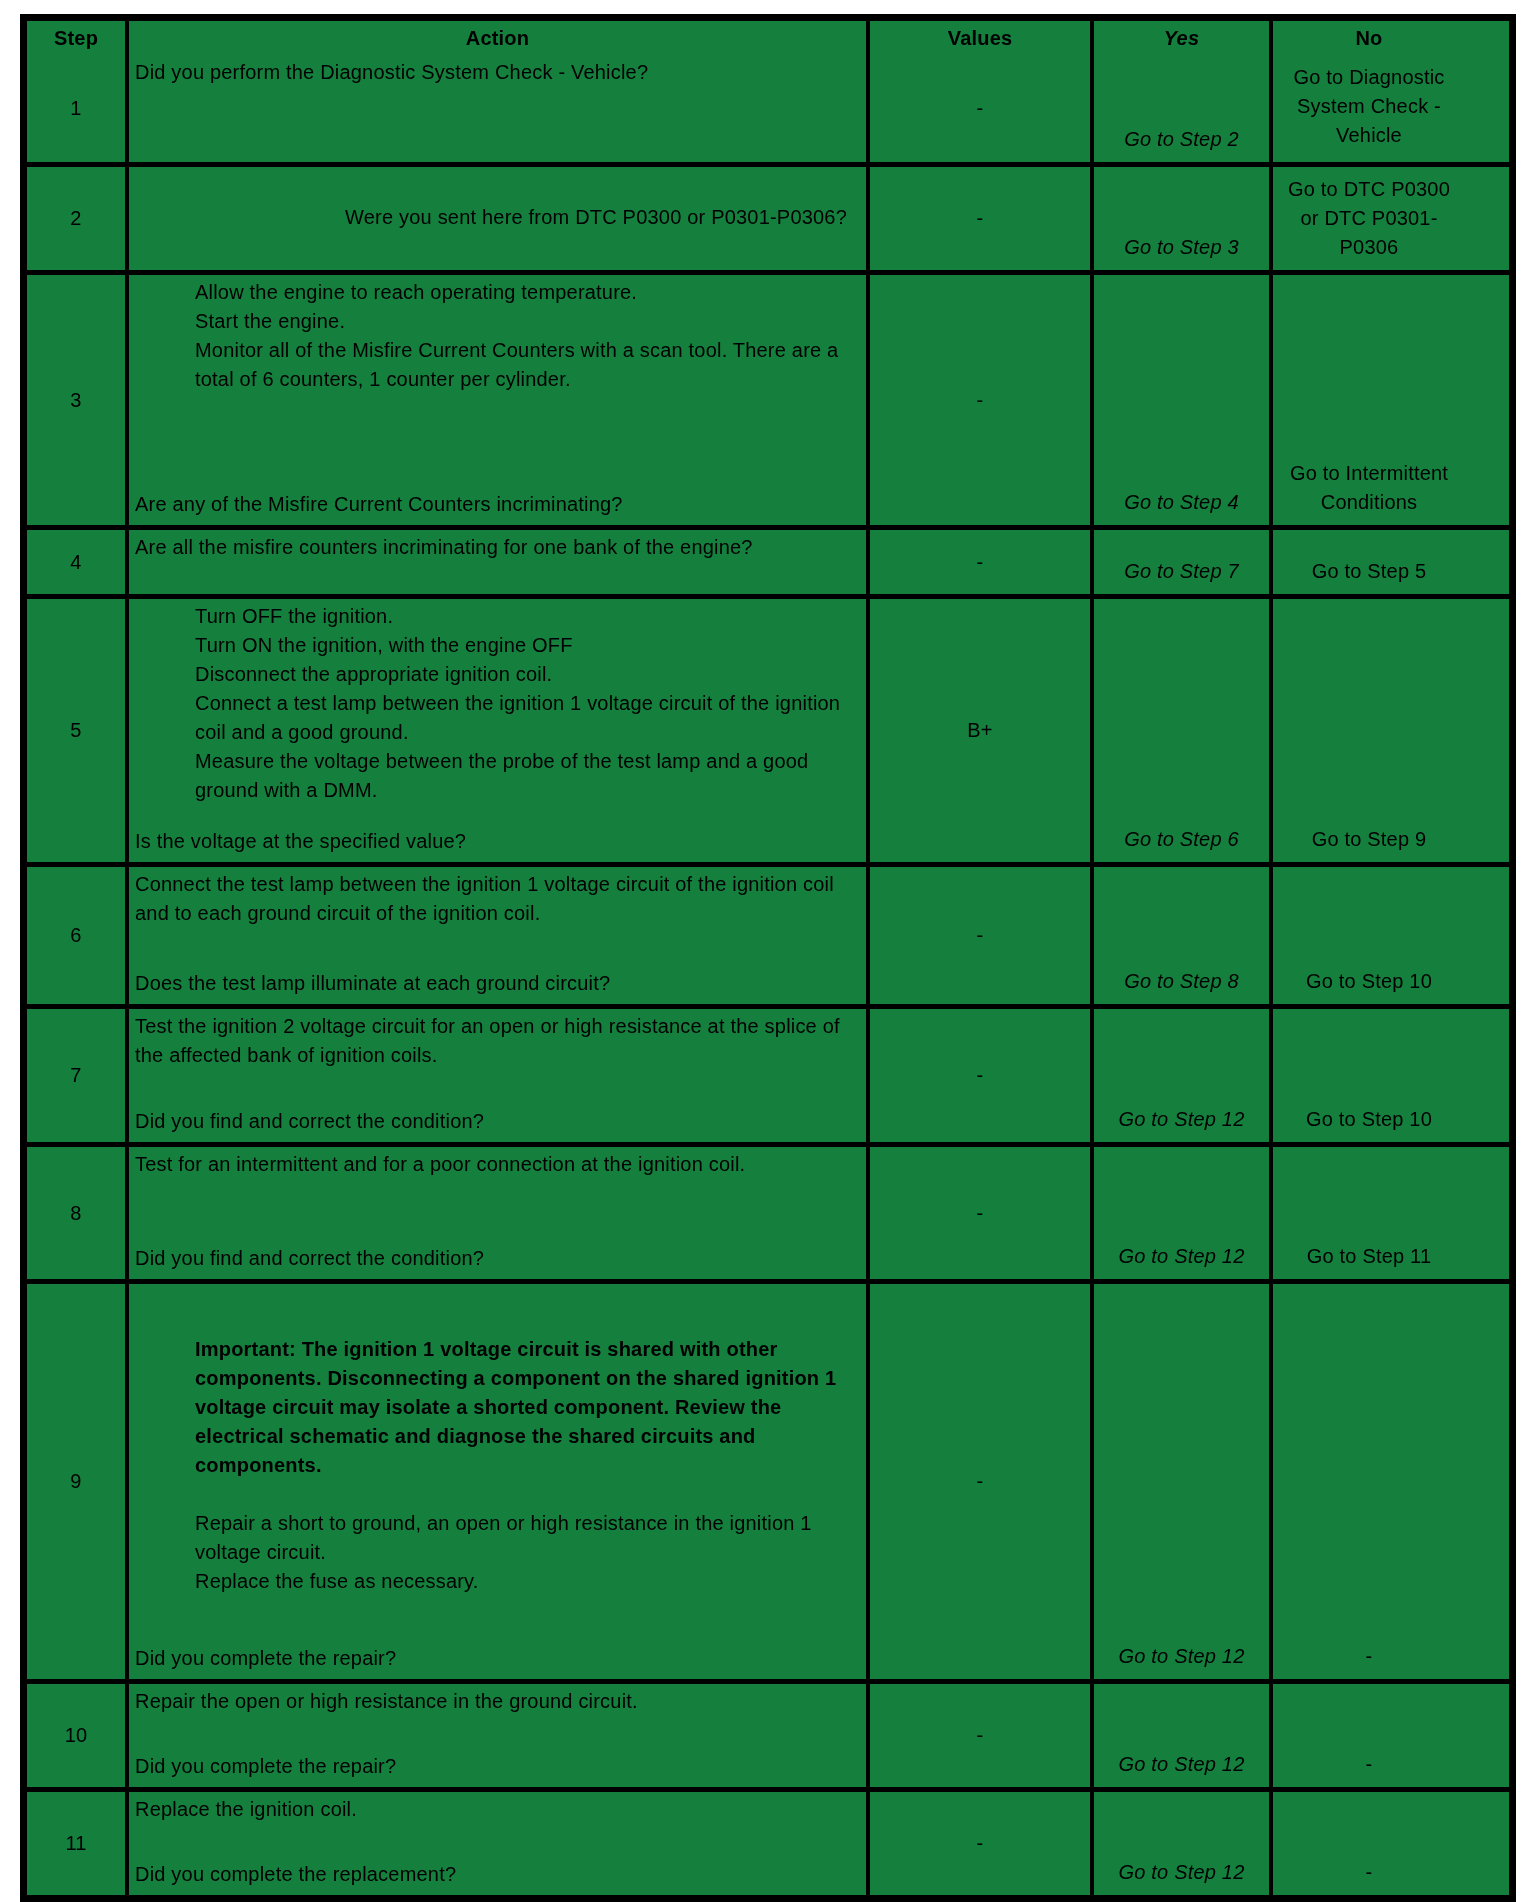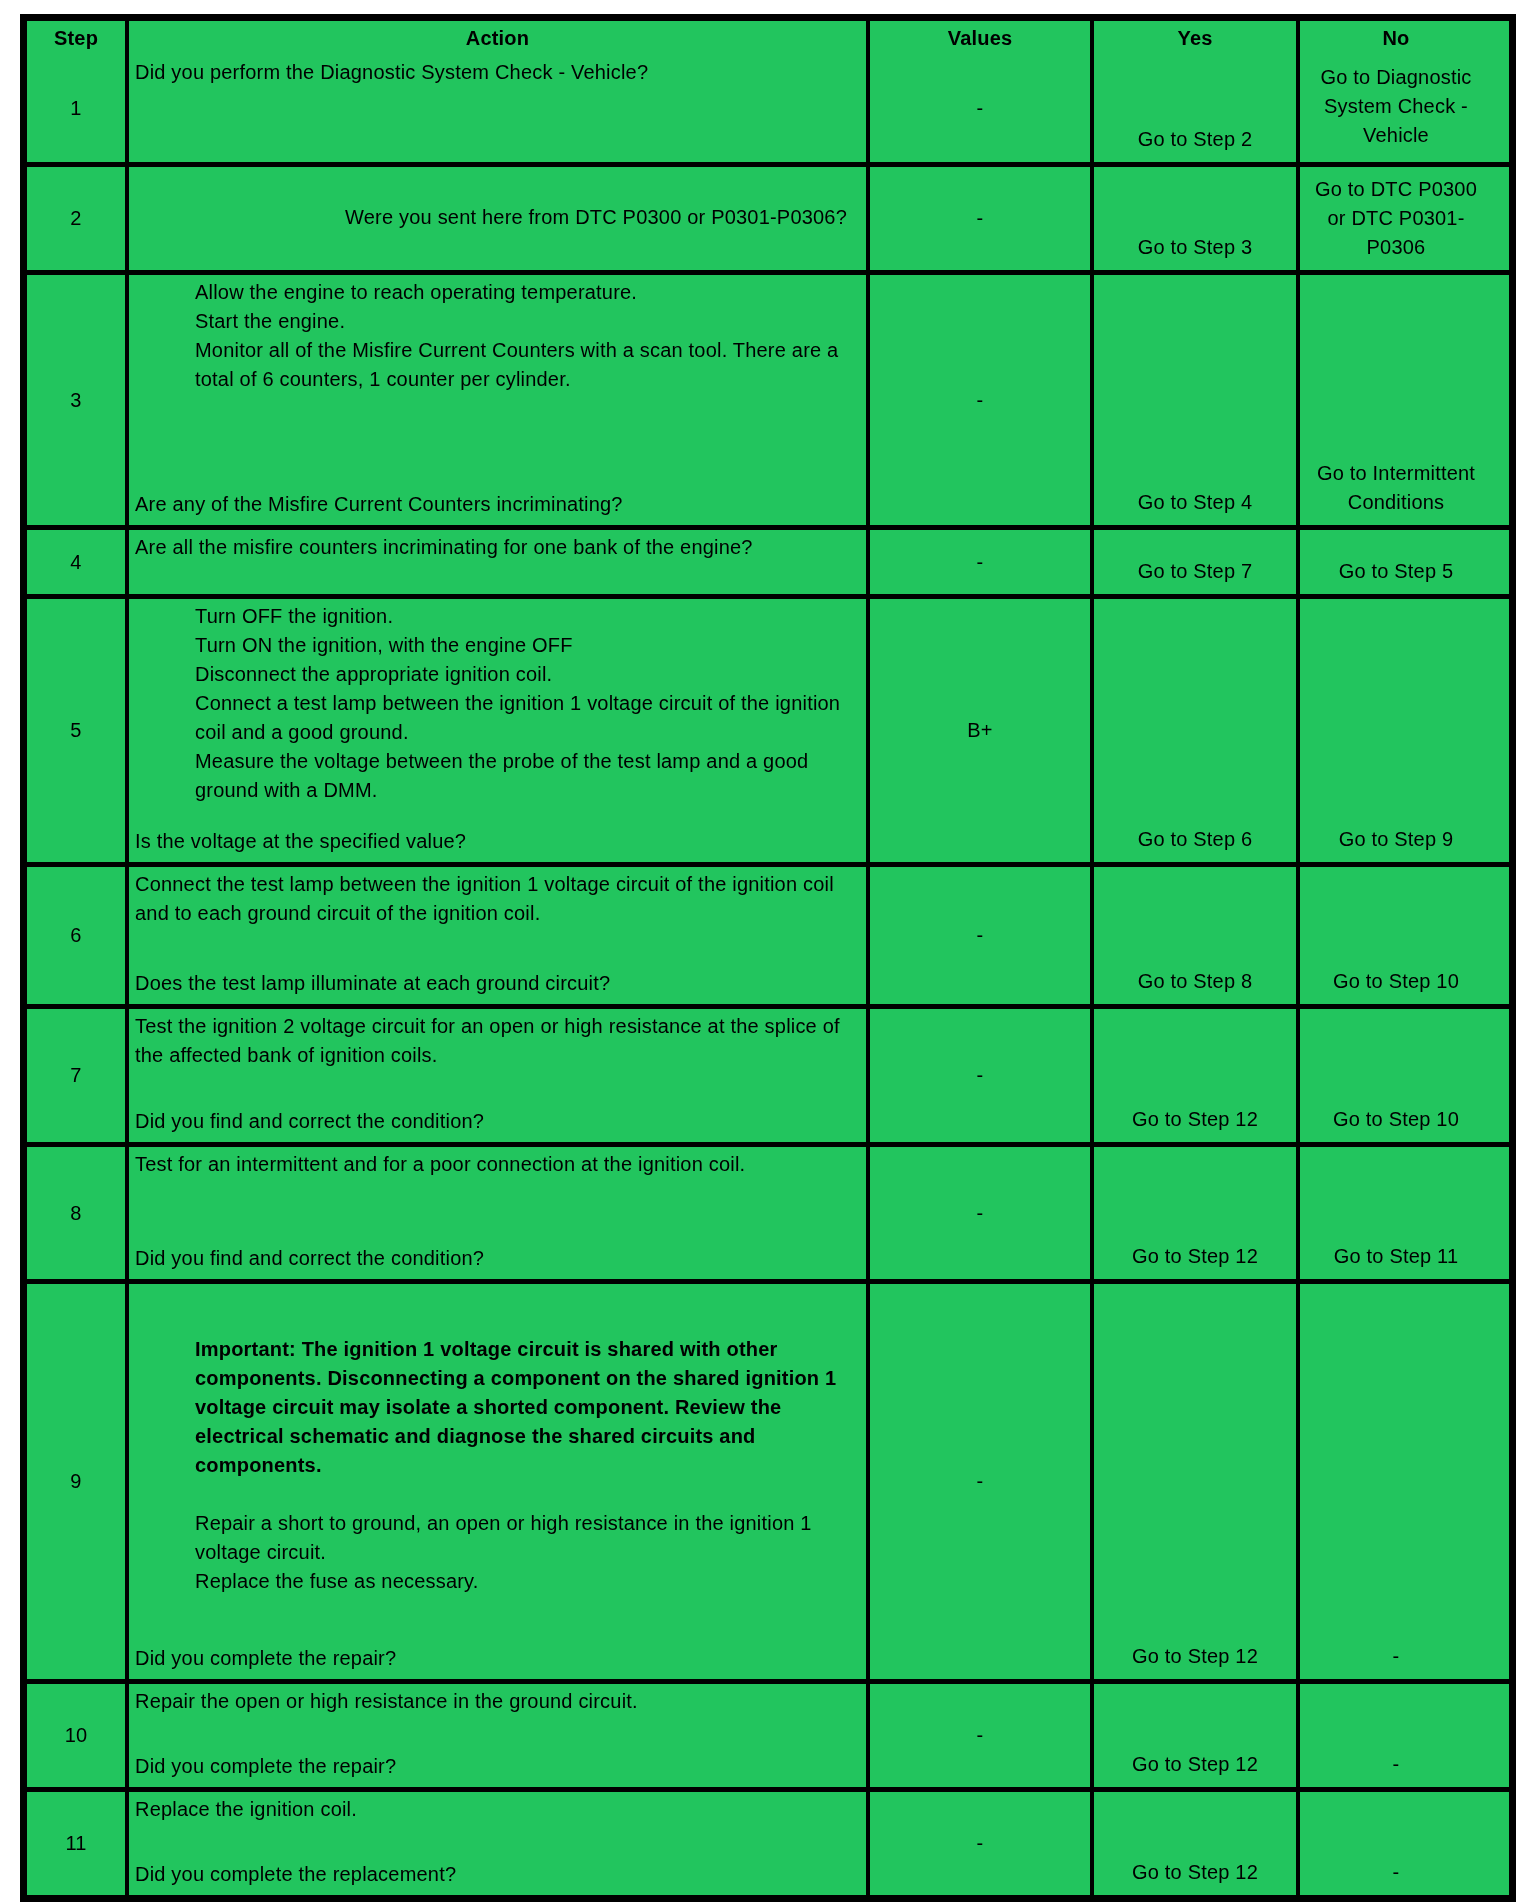--- a/index.html
+++ b/index.html
@@ -12,42 +12,42 @@
     width: 1536px;
     height: 1902px;
     position: relative;
   }
   .diag-table {
     position: absolute;
     left: 20px;
     top: 14px;
     width: 1496px;
     border: 7px solid #000;
-    background: #22c55e;
+    background: #15803d;
   }
   .trow {
     display: flex;
     align-items: stretch;
     width: 100%;
   }
   .trow + .trow { border-top: 5px solid #000; }
   .cell {
     flex: 0 0 auto;
     display: flex;
     flex-direction: column;
     font-size: 20px;
     line-height: 1.45;
     letter-spacing: 0.2px;
     overflow: hidden;
   }
   .cell + .cell { border-left: 4px solid #000; }
   .c-step   { width: 98px; }
   .c-action { width: 741px; }
   .c-values { width: 224px; }
-  .c-yes    { width: 206px; }
+  .c-yes    { width: 179px; font-style: italic; }
   .c-no     { width: 196px; }
 
   
   .head .cell {
     font-weight: bold;
     align-items: center;
     justify-content: center;
     min-height: 34px;
     text-align: center;
   }

